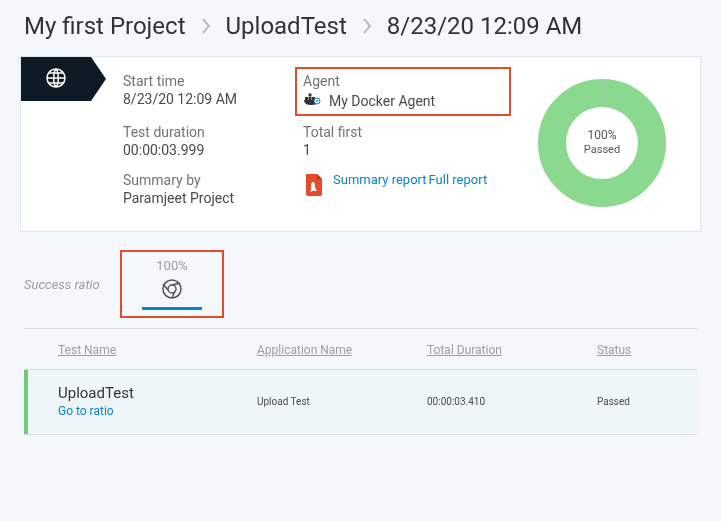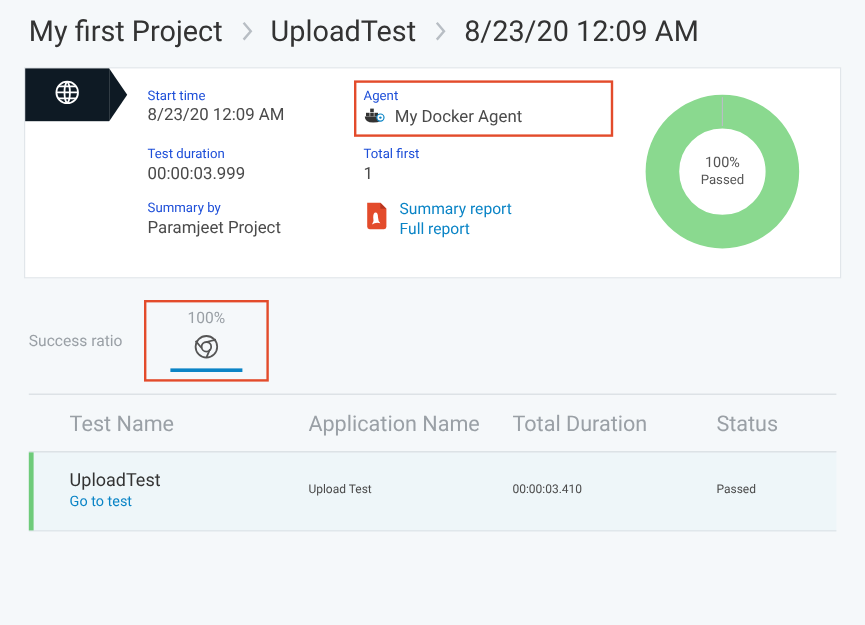--- a/index.html
+++ b/index.html
@@ -64,22 +64,22 @@
 
   .info-grid {
     display: grid;
     grid-template-columns: 170px 200px;
     row-gap: 14px;
     column-gap: 10px;
     padding-left: 32px;
     flex: 1;
   }
   .info-cell .label {
-    color: #1d4ed8;
-    font-size: 11px;
+    color: #737373;
+    font-size: 14px;
     margin-bottom: 2px;
     font-weight: 400;
   }
   .info-cell .val {
     color: #4a4a4a;
     font-size: 14px;
     font-weight: 400;
   }
   .agent-val {
     display: flex;
@@ -96,21 +96,21 @@
     display: flex;
     gap: 8px;
     align-items: flex-start;
   }
   .reports .pdf-icon {
     color: #e34b2b;
     flex-shrink: 0;
   }
   .reports .links {
     display: flex;
-    flex-direction: column;
+    flex-direction: row;
     gap: 2px;
   }
   .reports a {
     color: #0a84c6;
     font-size: 13px;
     text-decoration: none;
   }
 
   .donut-wrap {
     width: 160px;
@@ -120,21 +120,21 @@
   }
 
   
   .ratio-row {
     display: flex;
     align-items: center;
     padding: 0 24px 0 24px;
     color: #9aa0a6;
     font-size: 13px;
   }
-  .ratio-row .label { width: 96px; }
+  .ratio-row .label { width: 96px; font-style: italic; }
   .ratio-tab {
     border: 2px solid #e34b2b;
     padding: 6px 20px 6px 20px;
     text-align: center;
     position: relative;
     margin-left: 0;
   }
   .ratio-tab .pct { color: #9aa0a6; font-size: 13px; }
   .ratio-tab .browser-icon { margin-top: 4px; display:flex; justify-content:center; }
   .ratio-tab .underline {
@@ -154,22 +154,23 @@
     background: #d8dde2;
     margin: 10px 0 0 0;
   }
   .thead, .trow {
     display: grid;
     grid-template-columns: 34px 1fr 170px 170px 100px;
     align-items: center;
   }
   .thead {
     color: #9aa0a6;
-    font-size: 18px;
+    font-size: 12px;
     padding: 14px 0 12px 0;
+    text-decoration: underline;
   }
   .trow {
     background: #eef6f9;
     border-top: 1px solid #d8dde2;
     border-bottom: 1px solid #d8dde2;
     padding: 14px 0 16px 0;
     position: relative;
   }
   .trow::before {
     content: '';
@@ -305,19 +306,19 @@
     <div></div>
     <div>Test Name</div>
     <div>Application Name</div>
     <div>Total Duration</div>
     <div>Status</div>
   </div>
   <div class="trow">
     <div></div>
     <div>
       <div class="testname">UploadTest</div>
-      <a href="#" class="gotest">Go to test</a>
+      <a href="#" class="gotest">Go to ratio</a>
     </div>
     <div class="cell">Upload Test</div>
     <div class="cell">00:00:03.410</div>
     <div class="cell">Passed</div>
   </div>
 </div>
 
 </body></html>

